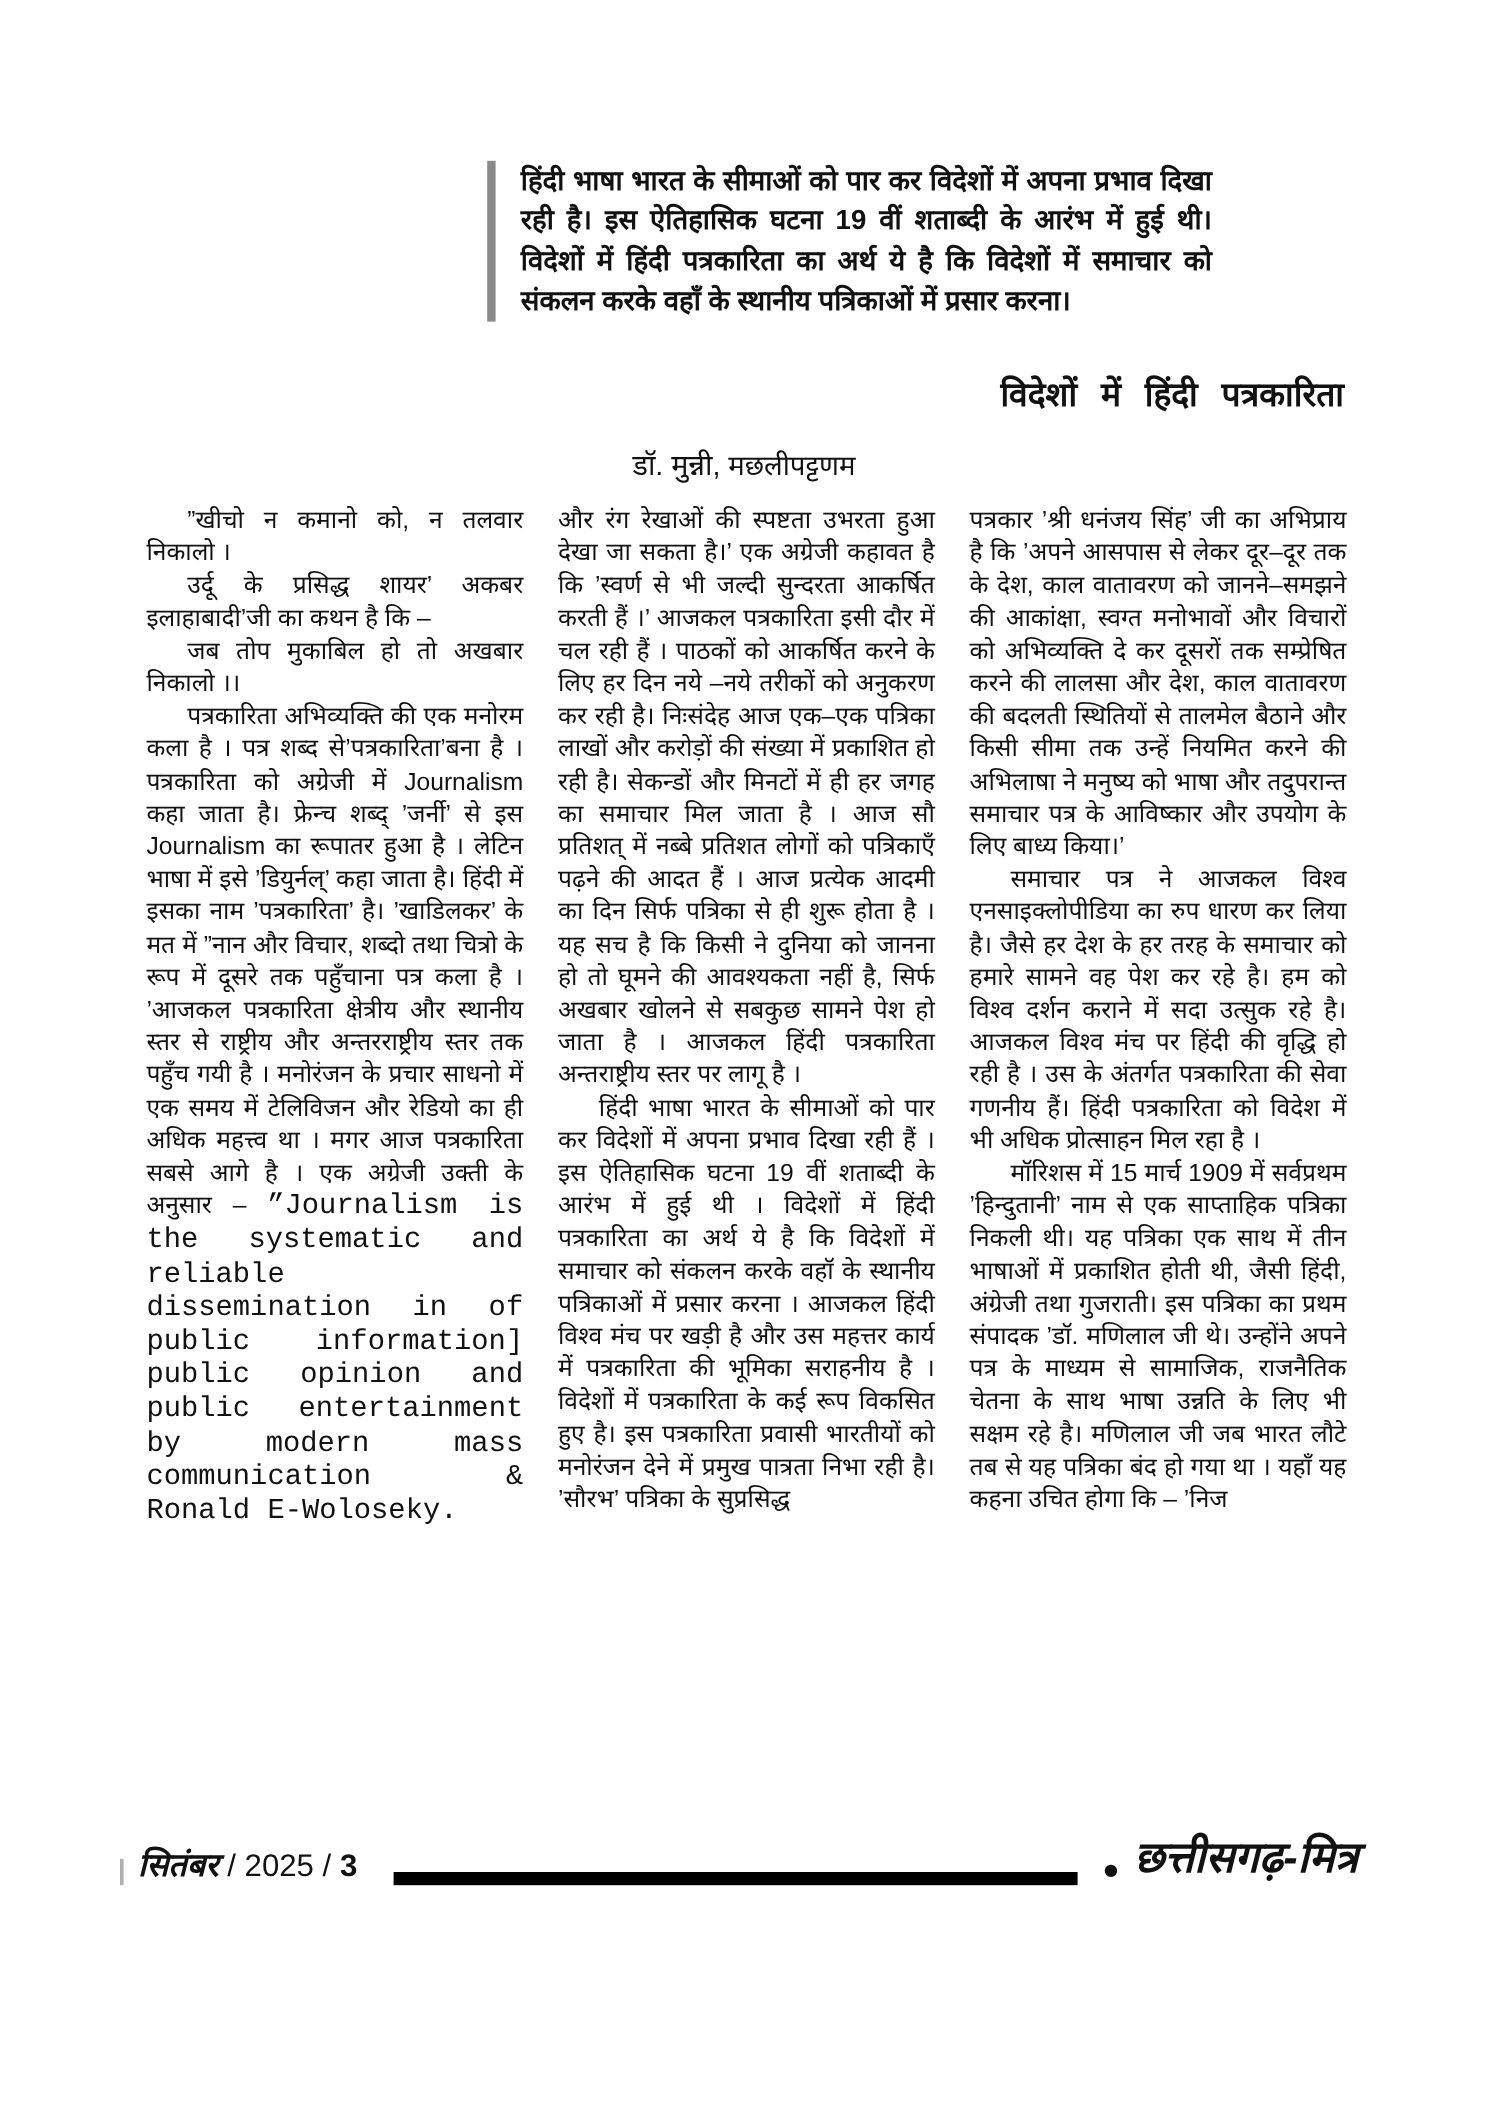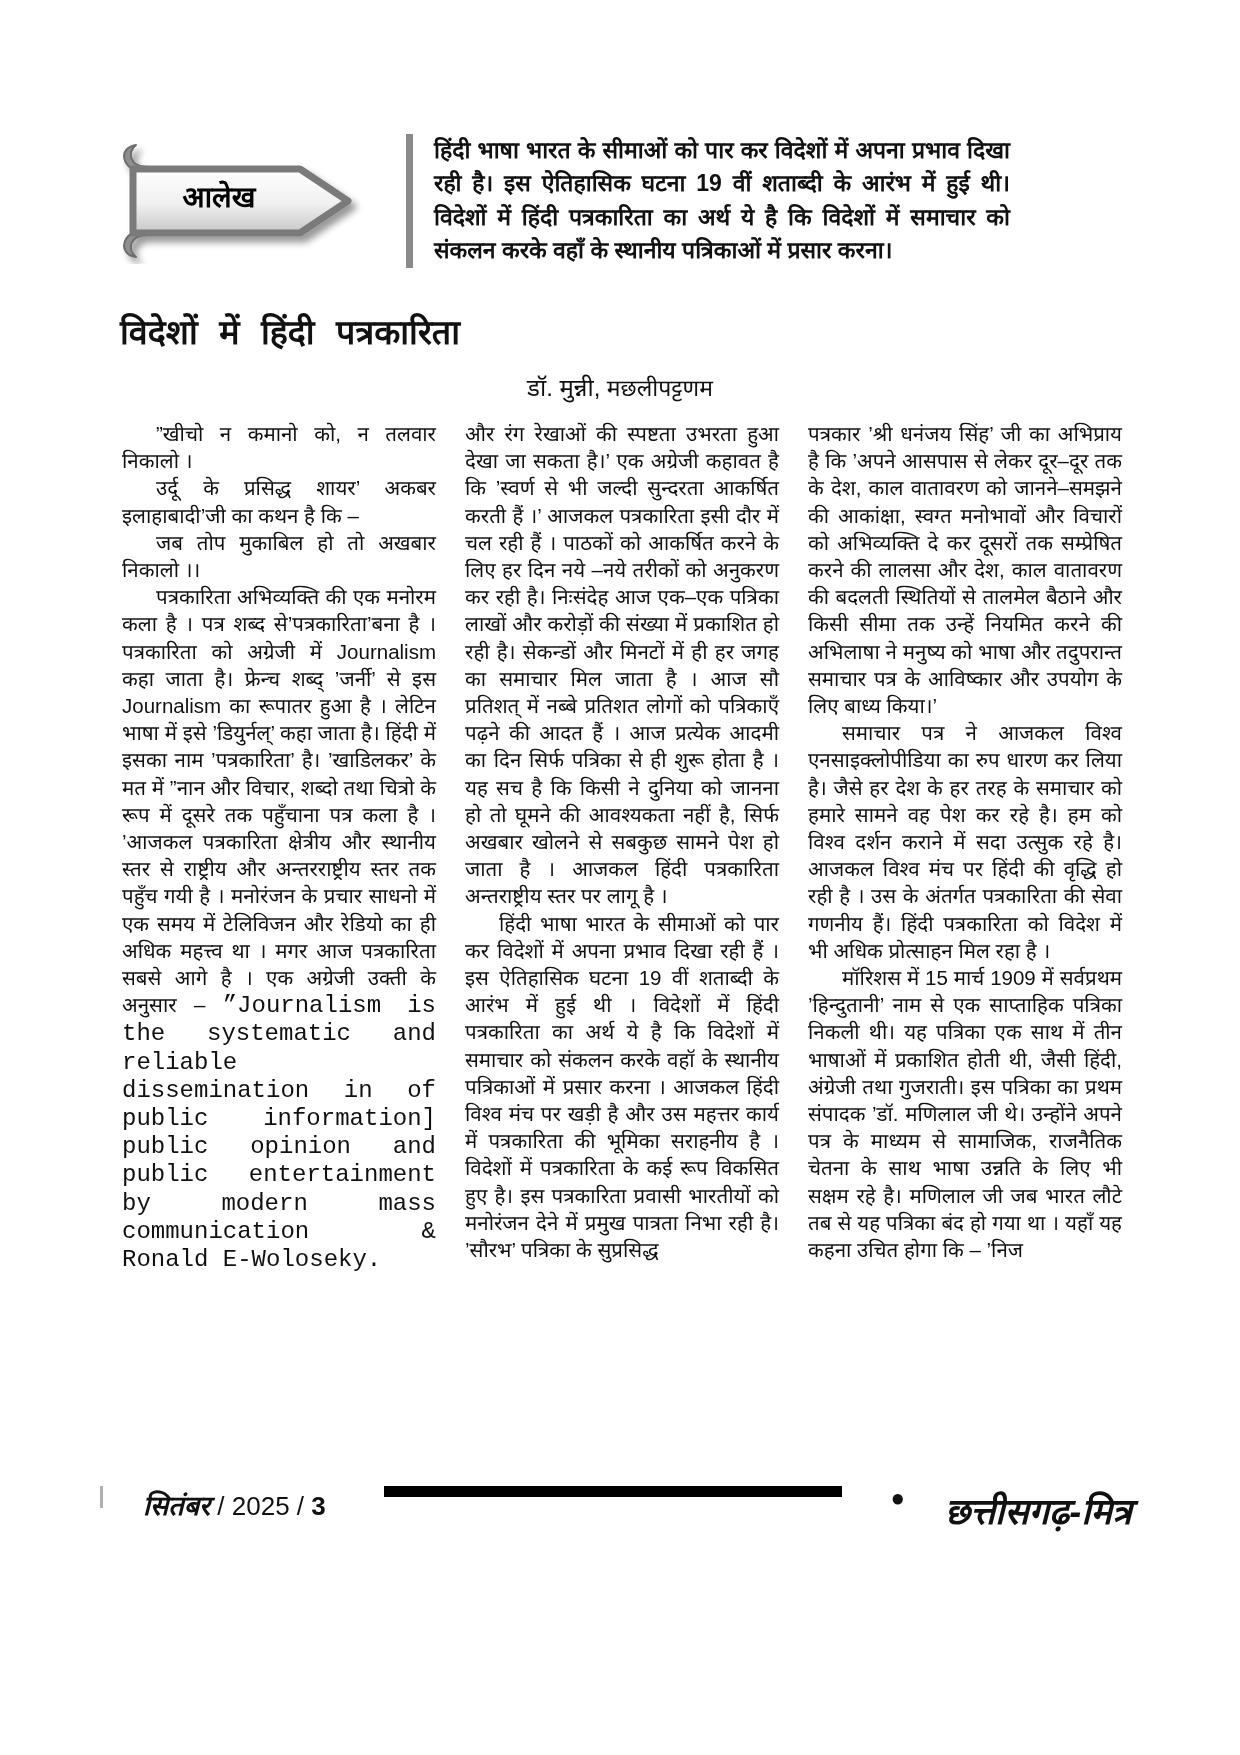--- a/index.html
+++ b/index.html
@@ -16,22 +16,22 @@
     font-size:29px;font-weight:bold;color:#000;
   }
   
   .intro-block{
     position:absolute;left:406px;top:134px;width:576px;
     border-left:7px solid #8a8a8a;padding-left:21px;
     font-weight:bold;font-size:23px;line-height:33.4px;text-align:justify;
   }
   
   .article-title{
-    position:absolute;top:308px;left:120px;width:1000px;text-align:left;
-    font-size:34px;font-weight:bold;word-spacing:12px;
+    position:absolute;top:308px;left:120px;width:1000px;text-align:right;
+    font-size:28px;font-weight:bold;word-spacing:12px;
   }
   .article-author{
     position:absolute;top:370px;left:120px;width:1000px;text-align:center;
     font-size:23px;
   }
   .article-author .a-name{font-weight:normal;font-size:24px;}
   .article-author .a-place{font-weight:normal;}
   
   .columns{
     position:absolute;top:420px;left:122px;width:1000px;
@@ -39,56 +39,36 @@
   }
   .col{width:314px;font-size:20.5px;line-height:27.2px;text-align:justify;}
   .col p{margin:0;}
   .col p.ind{text-indent:34px;}
   .en-quote{
     font-family:Liberation Mono, monospace;
     font-size:24px;
   }
   
   .footer{
-    position:absolute;top:1486px;left:100px;width:1032px;
-    display:flex;align-items:flex-start;gap:28px;
+    position:absolute;top:1522px;left:100px;width:1032px;
+    display:flex;align-items:flex-end;
   }
   .footer-tick{width:3px;height:22px;background:#b0b0b0;margin-right:12px;}
   .footer-left{font-size:26px;white-space:nowrap;}
   .footer-left .f-month{font-weight:bold;font-style:italic;font-size:27px;}
   .footer-left .f-page{font-weight:bold;}
   .footer-line{flex:1;height:11px;background:#000;margin:0 20px 0 30px;}
   .footer-bullet{font-size:24px;margin-right:12px;line-height:1;}
   .footer-right{font-size:36px;font-weight:bold;font-style:italic;white-space:nowrap;}
 </style>
 </head>
 <body>
 
 <div id="page">
 
-  <div class="banner">
-    <svg viewBox="0 0 255 128" width="255" height="128">
-      <defs>
-        <linearGradient id="rg" x1="0" y1="0" x2="0" y2="1">
-          <stop offset="0" stop-color="#ffffff"></stop>
-          <stop offset="0.55" stop-color="#f0f0f0"></stop>
-          <stop offset="1" stop-color="#c7c7c7"></stop>
-        </linearGradient>
-        <filter id="sh" x="-20%" y="-20%" width="150%" height="150%">
-          <feDropShadow dx="5" dy="6" stdDeviation="3.5" flood-color="#000000" flood-opacity="0.40"></feDropShadow>
-        </filter>
-      </defs>
-      <g filter="url(#sh)">
-        <path d="M 32 36 C 12 34 7 12 26 9 C 17 16 19 31 38 31 Z" fill="#8f8f8f" stroke="#6d6d6d" stroke-width="2" stroke-linejoin="round"></path>
-        <path d="M 32 94 C 12 96 7 118 26 121 C 17 114 19 99 38 99 Z" fill="#8f8f8f" stroke="#6d6d6d" stroke-width="2" stroke-linejoin="round"></path>
-        <path d="M 23 33 L 190 33 L 238 65 L 190 97 L 23 97 Z" fill="url(#rg)" stroke="#7a7a7a" stroke-width="7" stroke-linejoin="round"></path>
-      </g>
-    </svg>
-    <div class="banner-label">आलेख</div>
-  </div>
 
   <div class="intro-block">
     <span>हिंदी भाषा भारत के सीमाओं को पार कर विदेशों में अपना प्रभाव दिखा रही है। इस ऐतिहासिक घटना 19 वीं शताब्दी के आरंभ में हुई थी। विदेशों में हिंदी पत्रकारिता का अर्थ ये है कि विदेशों में समाचार को संकलन करके वहाँ के स्थानीय पत्रिकाओं में प्रसार करना।</span>
   </div>
 
   <div class="article-title">विदेशों में हिंदी पत्रकारिता</div>
   <div class="article-author"><span class="a-name">डॉ. मुन्नी,</span> <span class="a-place">मछलीपट्टणम</span></div>
 
   <div class="columns">
     <div class="col">

